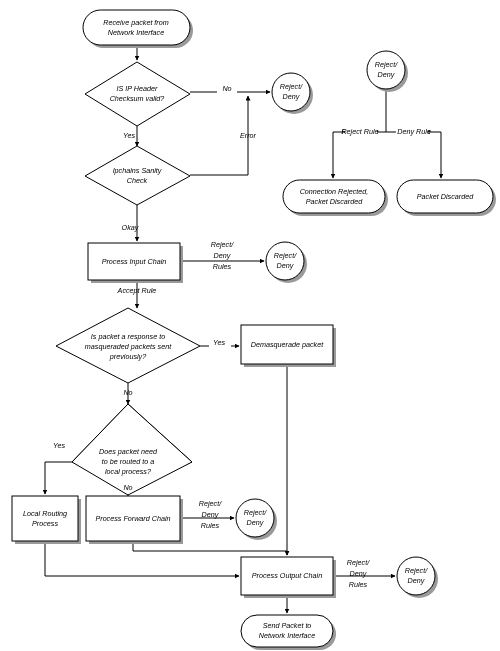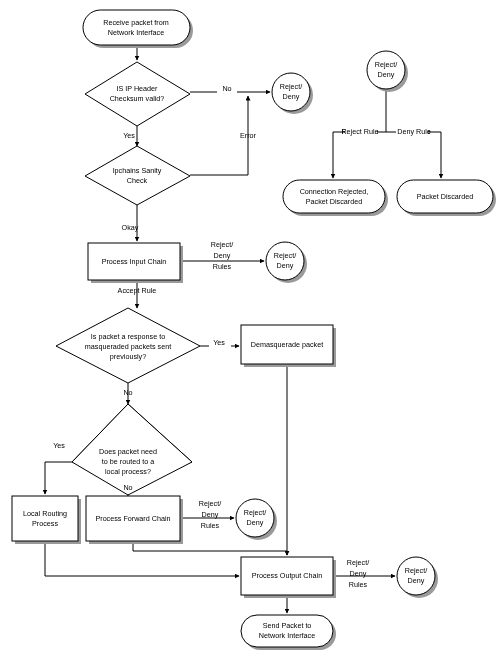--- a/index.html
+++ b/index.html
@@ -10,20 +10,21 @@
   body {
     width: 500px;
     height: 651px;
     font-family: "Liberation Sans", sans-serif;
     overflow: hidden;
   }
   #chart-root {
     position: relative;
     width: 500px;
     height: 651px;
+    font-style: italic;
   }
   svg#flow {
     display: block;
     width: 500px;
     height: 651px;
   }
   .shape {
     fill: #ffffff;
     stroke: #000000;
     stroke-width: 1;

